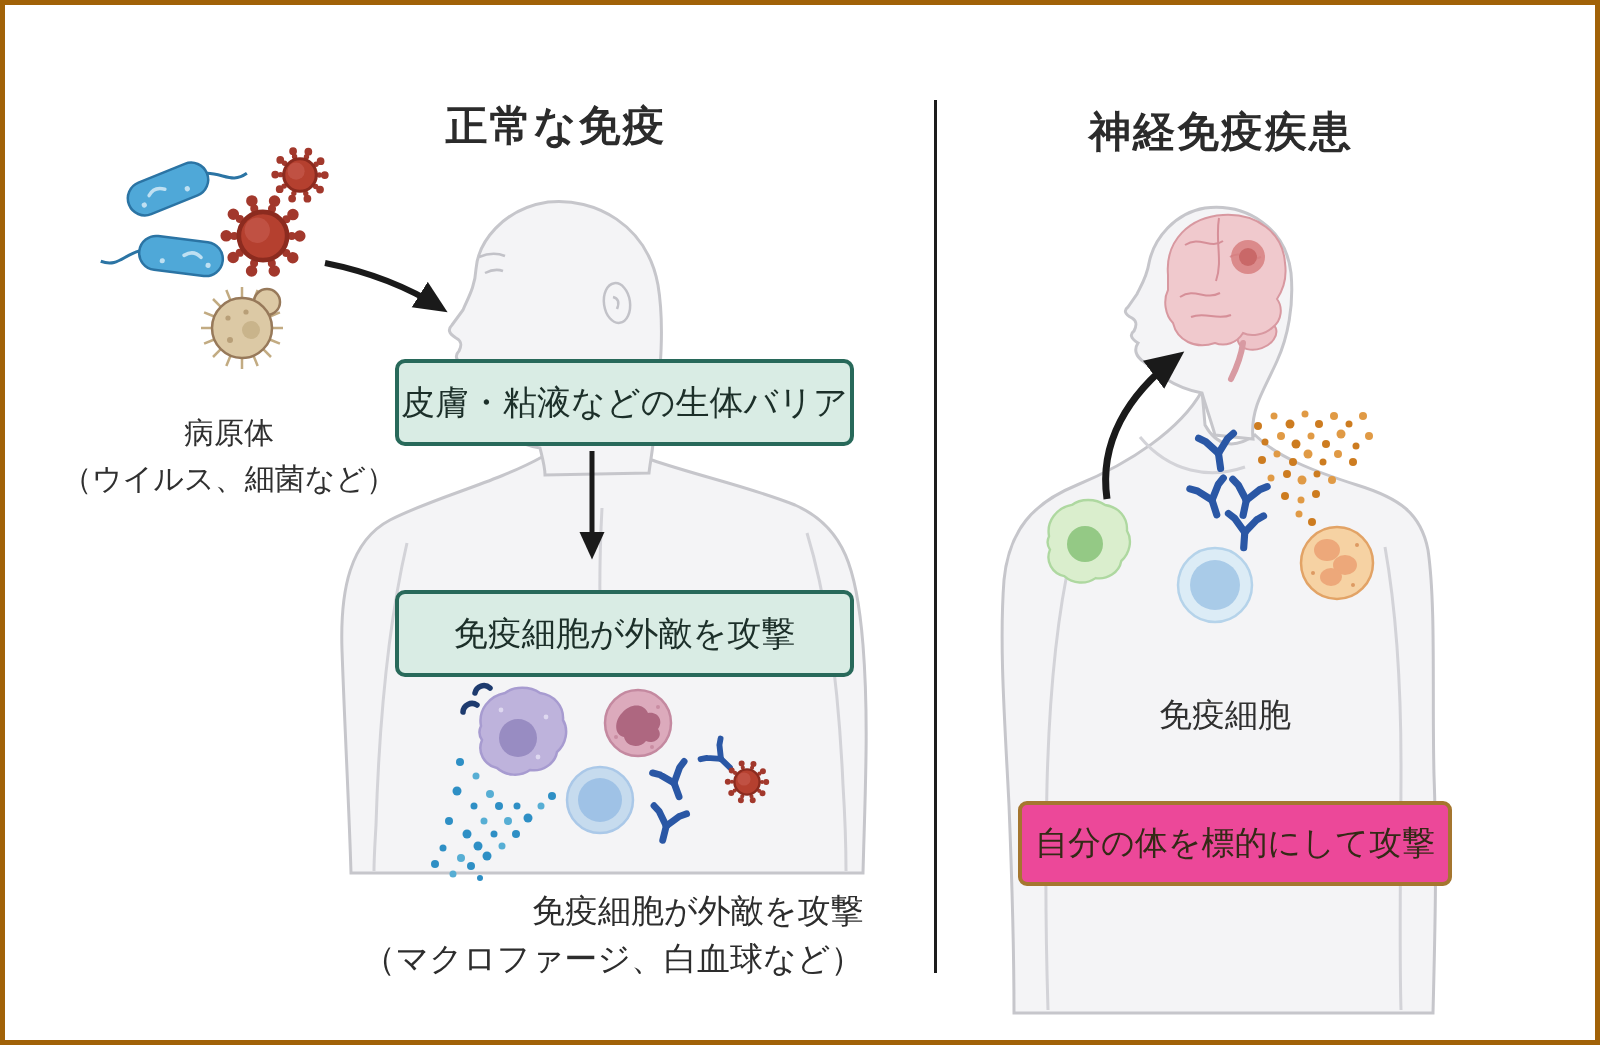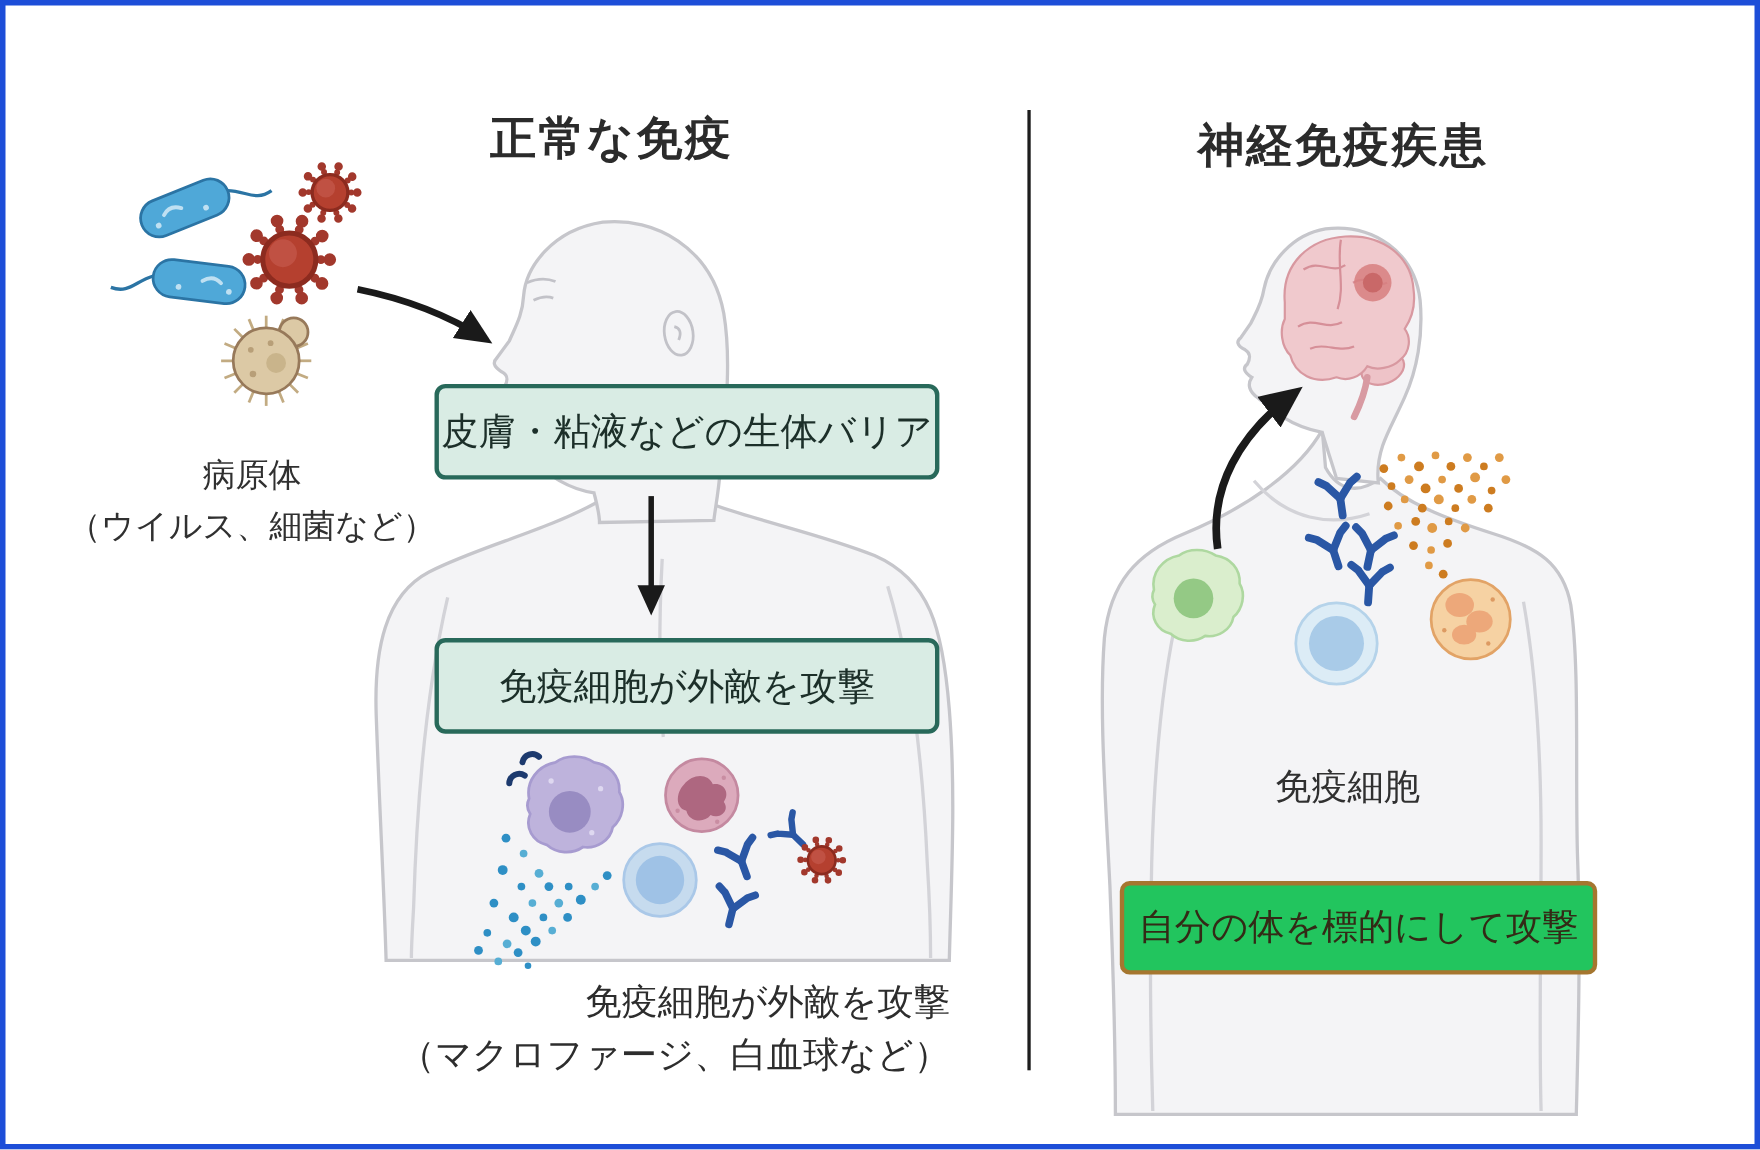--- a/index.html
+++ b/index.html
@@ -1,40 +1,40 @@
 <!DOCTYPE html>
 <html><head>
 <meta charset="utf-8">
 <style>
   html,body { margin:0; padding:0; background:#e8e8e8; }
   .canvas {
     position:relative; width:1600px; height:1045px;
-    background:#ffffff; border:5px solid #1d4ed8; box-sizing:border-box;
+    background:#ffffff; border:5px solid #a16207; box-sizing:border-box;
     overflow:hidden; font-family:"DejaVu Sans", sans-serif;
   }
   svg.art { position:absolute; left:0; top:0; }
   .divider { position:absolute; left:929px; top:95px; width:3px; height:873px; background:#1d1d1d; }
   .title { position:absolute; transform:translateX(-50%); font-size:42px; font-weight:600;
            color:#2b2b2b; letter-spacing:2px; white-space:nowrap; }
   .title.left  { left:551px;  top:93px; }
   .title.right { left:1216px; top:99px; }
   .label { position:absolute; color:#303030; white-space:nowrap; }
   .pathogen-label { left:224px; top:390px; transform:translateX(-50%); text-align:center;
                     font-size:30px; line-height:46px;margin-top:15px; }
   .caption { left:608px; top:882px; transform:translateX(-50%); text-align:right;
              font-size:33px; line-height:48px; color:#2d2d2d; }
   .brain-label { left:1283px; top:305px; font-size:32px; }
   .cells-label { left:1220px; top:656px; transform:translateX(-50%); font-size:33px;margin-top:32px; }
   .box { position:absolute; display:flex; align-items:center; justify-content:center;
          box-sizing:border-box; text-align:center; }
   .box.green { left:390px; width:459px; height:87px; background:#d9ece4;
-               border:4px solid #28695a; border-radius:10px; color:#1c2f29; font-size:34px; }
+               border:4px solid #28695a; border-radius:10px; color:#1c2f29; font-size:34px;margin-top:10px; }
   .box1 { top:344px; }
   .box2 { top:575px; }
-  .box.yellow { left:1013px; top:796px; width:434px; height:85px; background:#22c55e;
+  .box.yellow { left:1013px; top:796px; width:434px; height:85px; background:#ec4899;
                 border:4px solid #a5762f; border-radius:9px; color:#332a16; font-size:33px; }
 </style>
 </head>
 <body>
 
 <div class="canvas">
 
   <svg class="art" width="1600" height="1045" viewBox="0 0 1600 1045">
     <defs>
       <marker id="ah" markerWidth="6" markerHeight="6" refX="4.2" refY="2.5" orient="auto">

